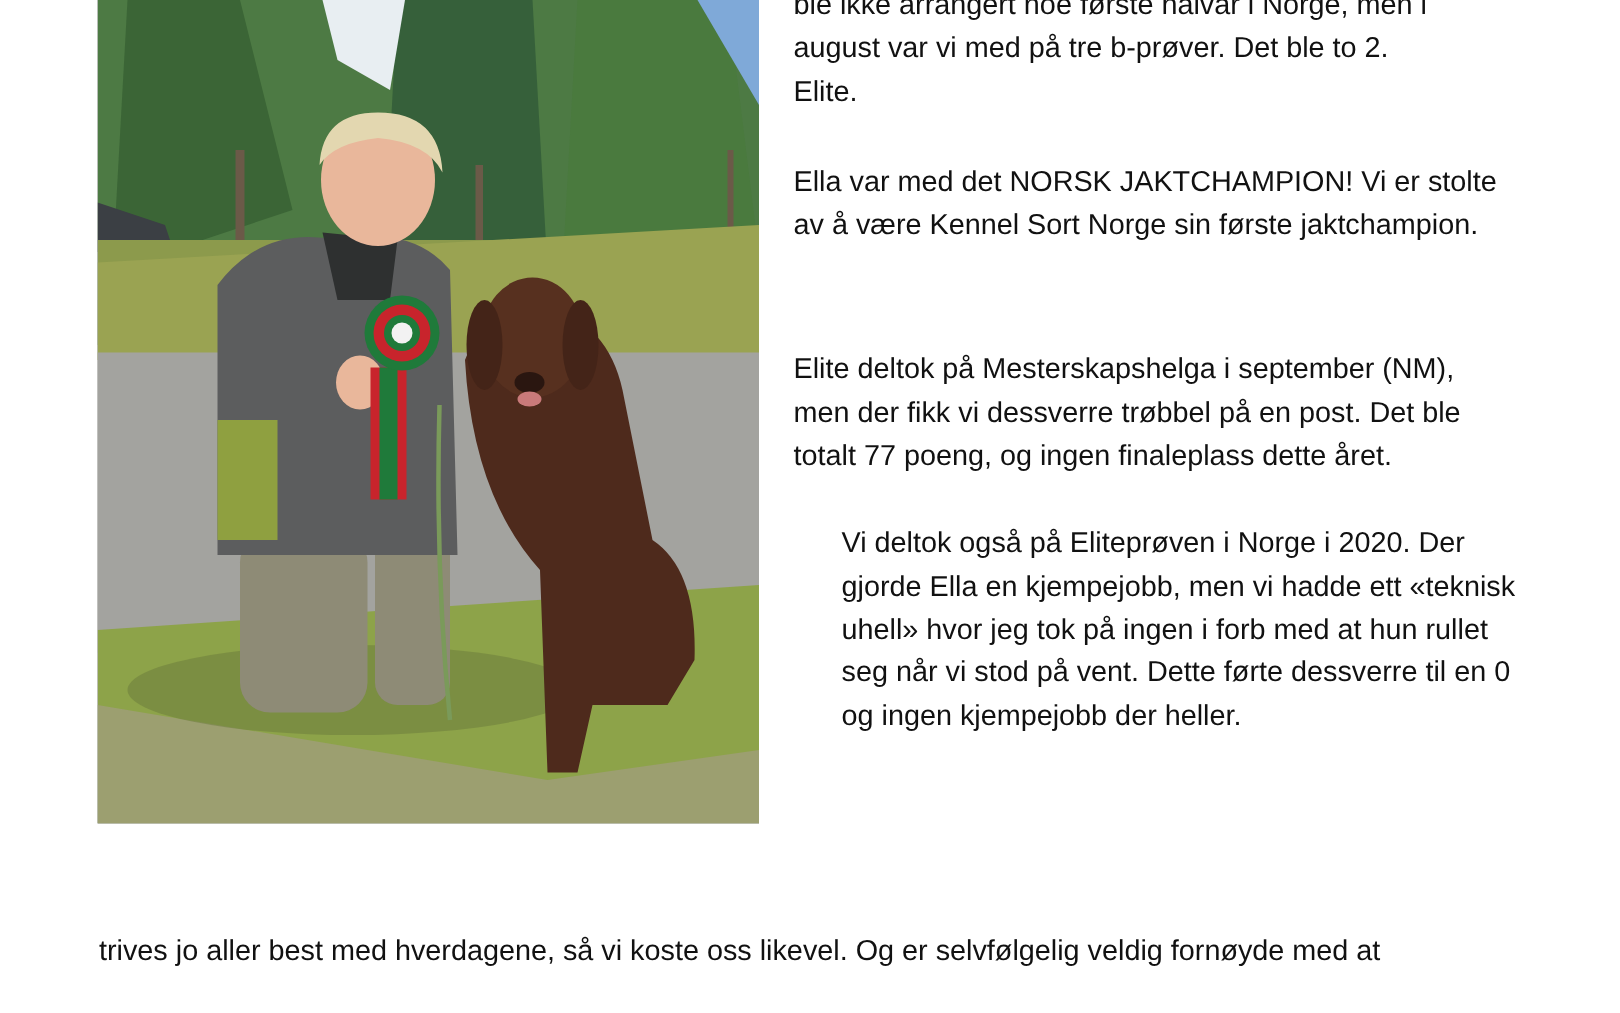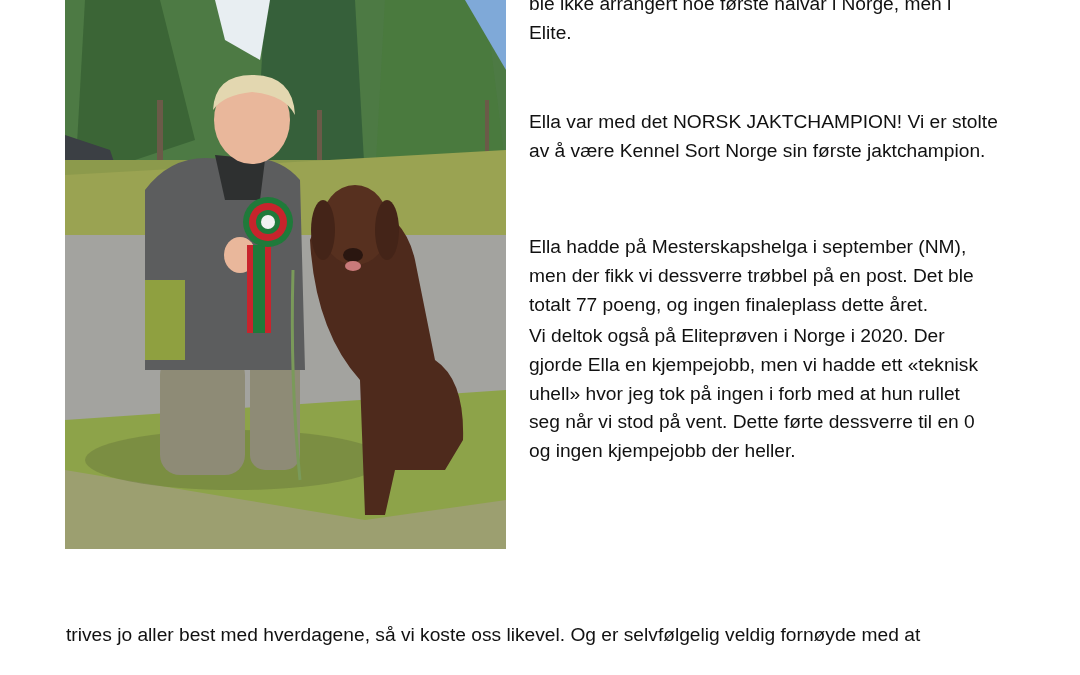--- a/index.html
+++ b/index.html
@@ -105,32 +105,33 @@
     <ellipse cx="258" cy="230" rx="12" ry="30" fill="#442418"></ellipse>
     <ellipse cx="322" cy="230" rx="12" ry="30" fill="#442418"></ellipse>
     <ellipse cx="288" cy="255" rx="10" ry="7" fill="#2a1610"></ellipse>
     <ellipse cx="288" cy="266" rx="8" ry="5" fill="#c97a7a"></ellipse>
   </svg>
 </div>
 
 <div class="text-col">
   <div class="para" style="top:-10px;">
     <span class="line">ble ikke arrangert noe første halvår i Norge, men i</span>
+    <span class="line">august var vi med på tre b-prøver. Det ble to 2.</span>
     <span class="line">Elite.</span>
   </div>
   <div class="para" style="top:108px;">
     <span class="line">Ella var med det NORSK JAKTCHAMPION! Vi er stolte</span>
     <span class="line">av å være Kennel Sort Norge sin første jaktchampion.</span>
   </div>
   <div class="para" style="top:233px;">
-    <span class="line">Ella hadde på Mesterskapshelga i september (NM),</span>
+    <span class="line">Elite deltok på Mesterskapshelga i september (NM),</span>
     <span class="line">men der fikk vi dessverre trøbbel på en post. Det ble</span>
     <span class="line">totalt 77 poeng, og ingen finaleplass dette året.</span>
   </div>
-  <div class="para" style="top:322px;">
+  <div class="para" style="top:349px;margin-left:32px;">
     <span class="line">Vi deltok også på Eliteprøven i Norge i 2020. Der</span>
     <span class="line">gjorde Ella en kjempejobb, men vi hadde ett «teknisk</span>
     <span class="line">uhell» hvor jeg tok på ingen i forb med at hun rullet</span>
     <span class="line">seg når vi stod på vent. Dette førte dessverre til en 0</span>
     <span class="line">og ingen kjempejobb der heller.</span>
   </div>
 </div>
 
 <div class="bottom-para">
   <span class="line">trives jo aller best med hverdagene, så vi koste oss likevel. Og er selvfølgelig veldig fornøyde med at</span>

